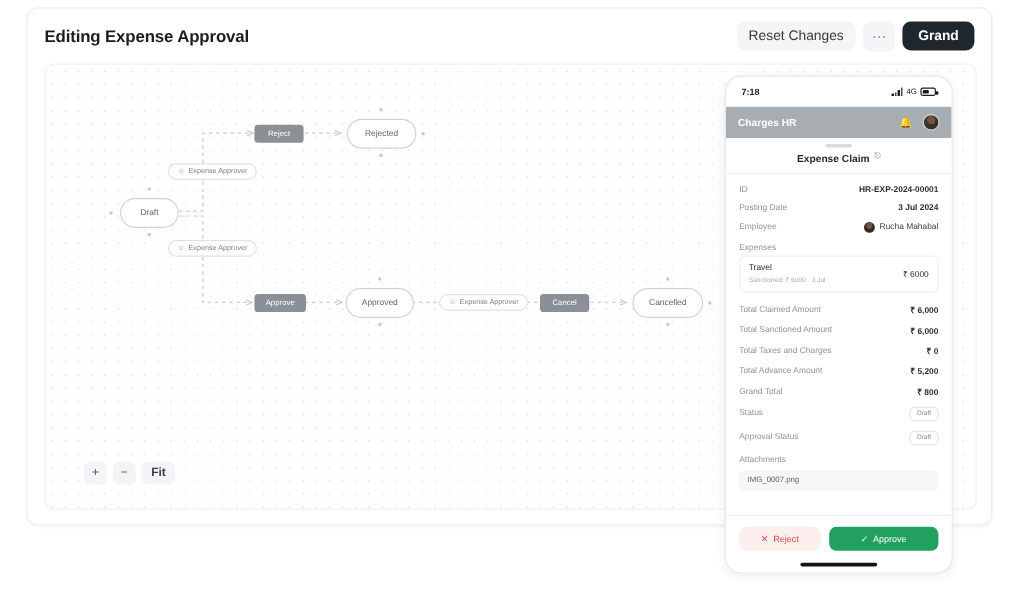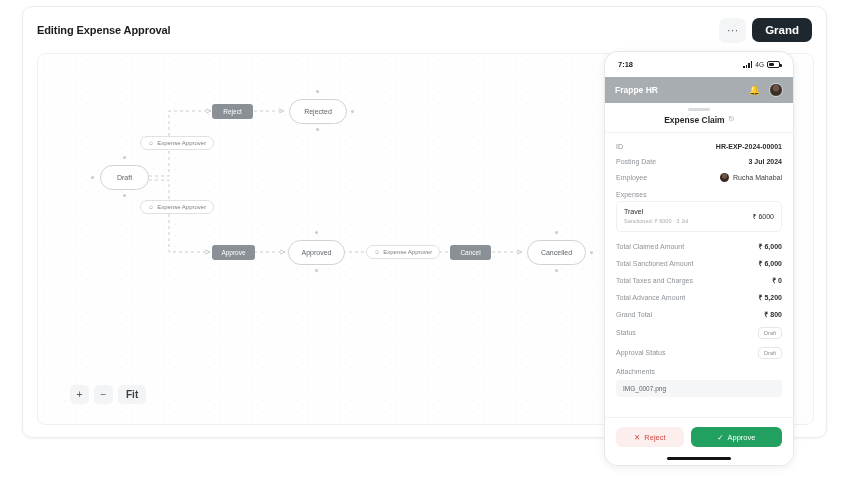--- a/index.html
+++ b/index.html
@@ -19,21 +19,21 @@
     border-radius: 10px;
     box-shadow: 0 1px 3px rgba(0,0,0,0.05);
   }
 
   
   .titlebar {
     position: absolute; left: 0; top: 0; right: 0; height: 46px;
     display: flex; align-items: center; padding: 0 14px;
   }
   .page-title {
-    font-size: 11px; font-weight: bold; color: #1b1c1d;
+    font-size: 14px; font-weight: bold; color: #1b1c1d;
     letter-spacing: -0.1px;
   }
   .titlebar-actions {
     margin-left: auto; display: flex; align-items: center; gap: 6px;
   }
   .btn-reset {
     background: #f4f5f6; color: #383a3c; border: none;
     font-size: 11.5px; padding: 6px 10px; border-radius: 7px;
     font-family: "Liberation Sans", sans-serif; cursor: pointer;
   }
@@ -105,21 +105,21 @@
   .zoom-fit {
     background: #f3f4f5; border: none; color: #3c4044;
     height: 19px; padding: 0 8px; border-radius: 5px;
     font-size: 10px; cursor: pointer;
     font-family: "Liberation Sans", sans-serif;
     font-weight: bold;
   }
 
   
   .phone {
-    position: absolute; left: 604px; top: 51px;
+    position: absolute; left: 604px; top: 63px;
     width: 190px; height: 415px;
     background: #ffffff;
     border: 1px solid #e6e8ea;
     border-radius: 14px;
     box-shadow: 0 2px 8px rgba(0,0,0,0.07);
     overflow: hidden;
     display: flex; flex-direction: column;
   }
   .statusbar {
     height: 25px; display: flex; align-items: center;
@@ -226,20 +226,21 @@
   }
 </style>
 </head>
 <body>
 
 <div class="app-window">
 
   <div class="titlebar">
     <div class="page-title">Editing Expense Approval</div>
     <div class="titlebar-actions">
+      <button class="btn-reset">Reset Changes</button>
       <button class="btn-dots">···</button>
       <button class="btn-save">Grand</button>
     </div>
   </div>
 
   <div class="canvas">
 
     <svg class="edges">
       <defs>
         <marker id="arw" markerWidth="6" markerHeight="6" refX="5" refY="3" orient="auto">
@@ -335,21 +336,21 @@
           <i></i>
         </span>
       <span class="net-label">4G</span>
       <span class="battery">
           <i></i>
         </span>
     </span>
   </div>
 
   <div class="appbar">
-    <span class="appbar-title">Frappe HR</span>
+    <span class="appbar-title">Charges HR</span>
     <span class="appbar-right">
       <span class="bell">🔔</span>
       <span class="avatar"></span>
     </span>
   </div>
 
   <div class="sheet">
     <div class="grabber"></div>
     <div class="doc-title">
       <span>Expense Claim</span>

